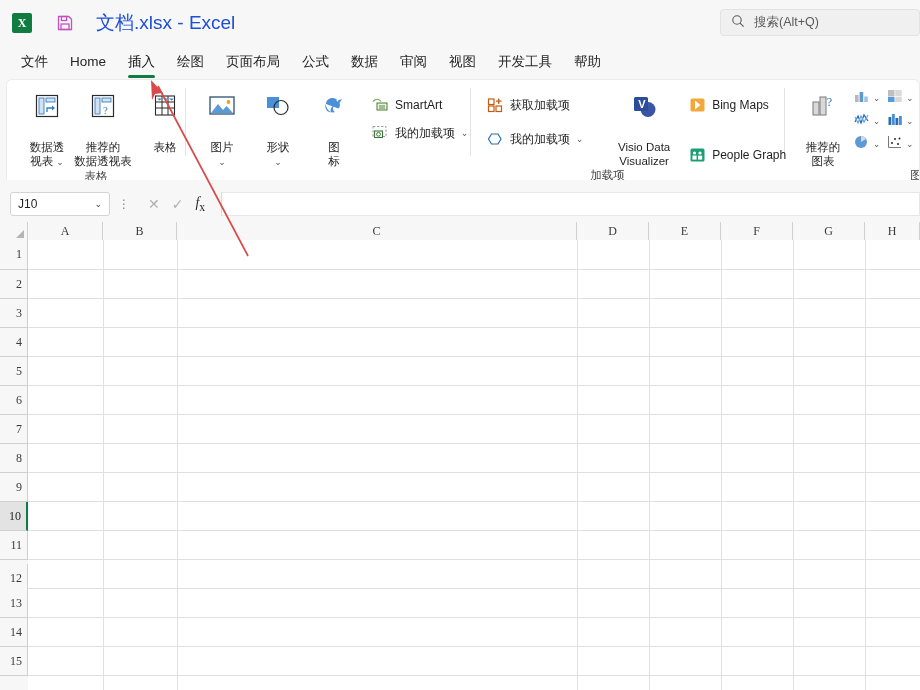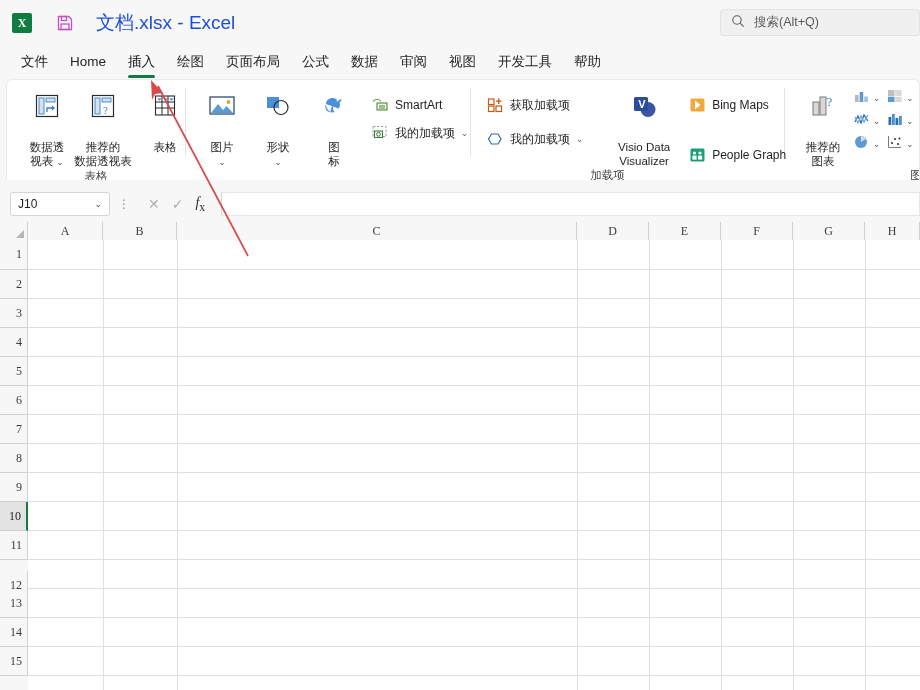--- a/index.html
+++ b/index.html
@@ -509,21 +509,21 @@
       <div class="rh" style="top:30px;  height:29px;">2</div>
       <div class="rh" style="top:59px;  height:29px;">3</div>
       <div class="rh" style="top:88px;  height:29px;">4</div>
       <div class="rh" style="top:117px; height:29px;">5</div>
       <div class="rh" style="top:146px; height:29px;">6</div>
       <div class="rh" style="top:175px; height:29px;">7</div>
       <div class="rh" style="top:204px; height:29px;">8</div>
       <div class="rh" style="top:233px; height:29px;">9</div>
       <div class="rh sel" style="top:262px; height:29px;">10</div>
       <div class="rh" style="top:291px; height:29px;">11</div>
-      <div class="rh" style="top:331px; height:29px;">12</div>
+      <div class="rh" style="top:324px; height:29px;">12</div>
       <div class="rh" style="top:349px; height:29px;">13</div>
       <div class="rh" style="top:378px; height:29px;">14</div>
       <div class="rh" style="top:407px; height:29px;">15</div>
     </div>
 
     <div class="cells">
       <div class="hline" style="top:29px;"></div>
       <div class="hline" style="top:58px;"></div>
       <div class="hline" style="top:87px;"></div>
       <div class="hline" style="top:116px;"></div>

